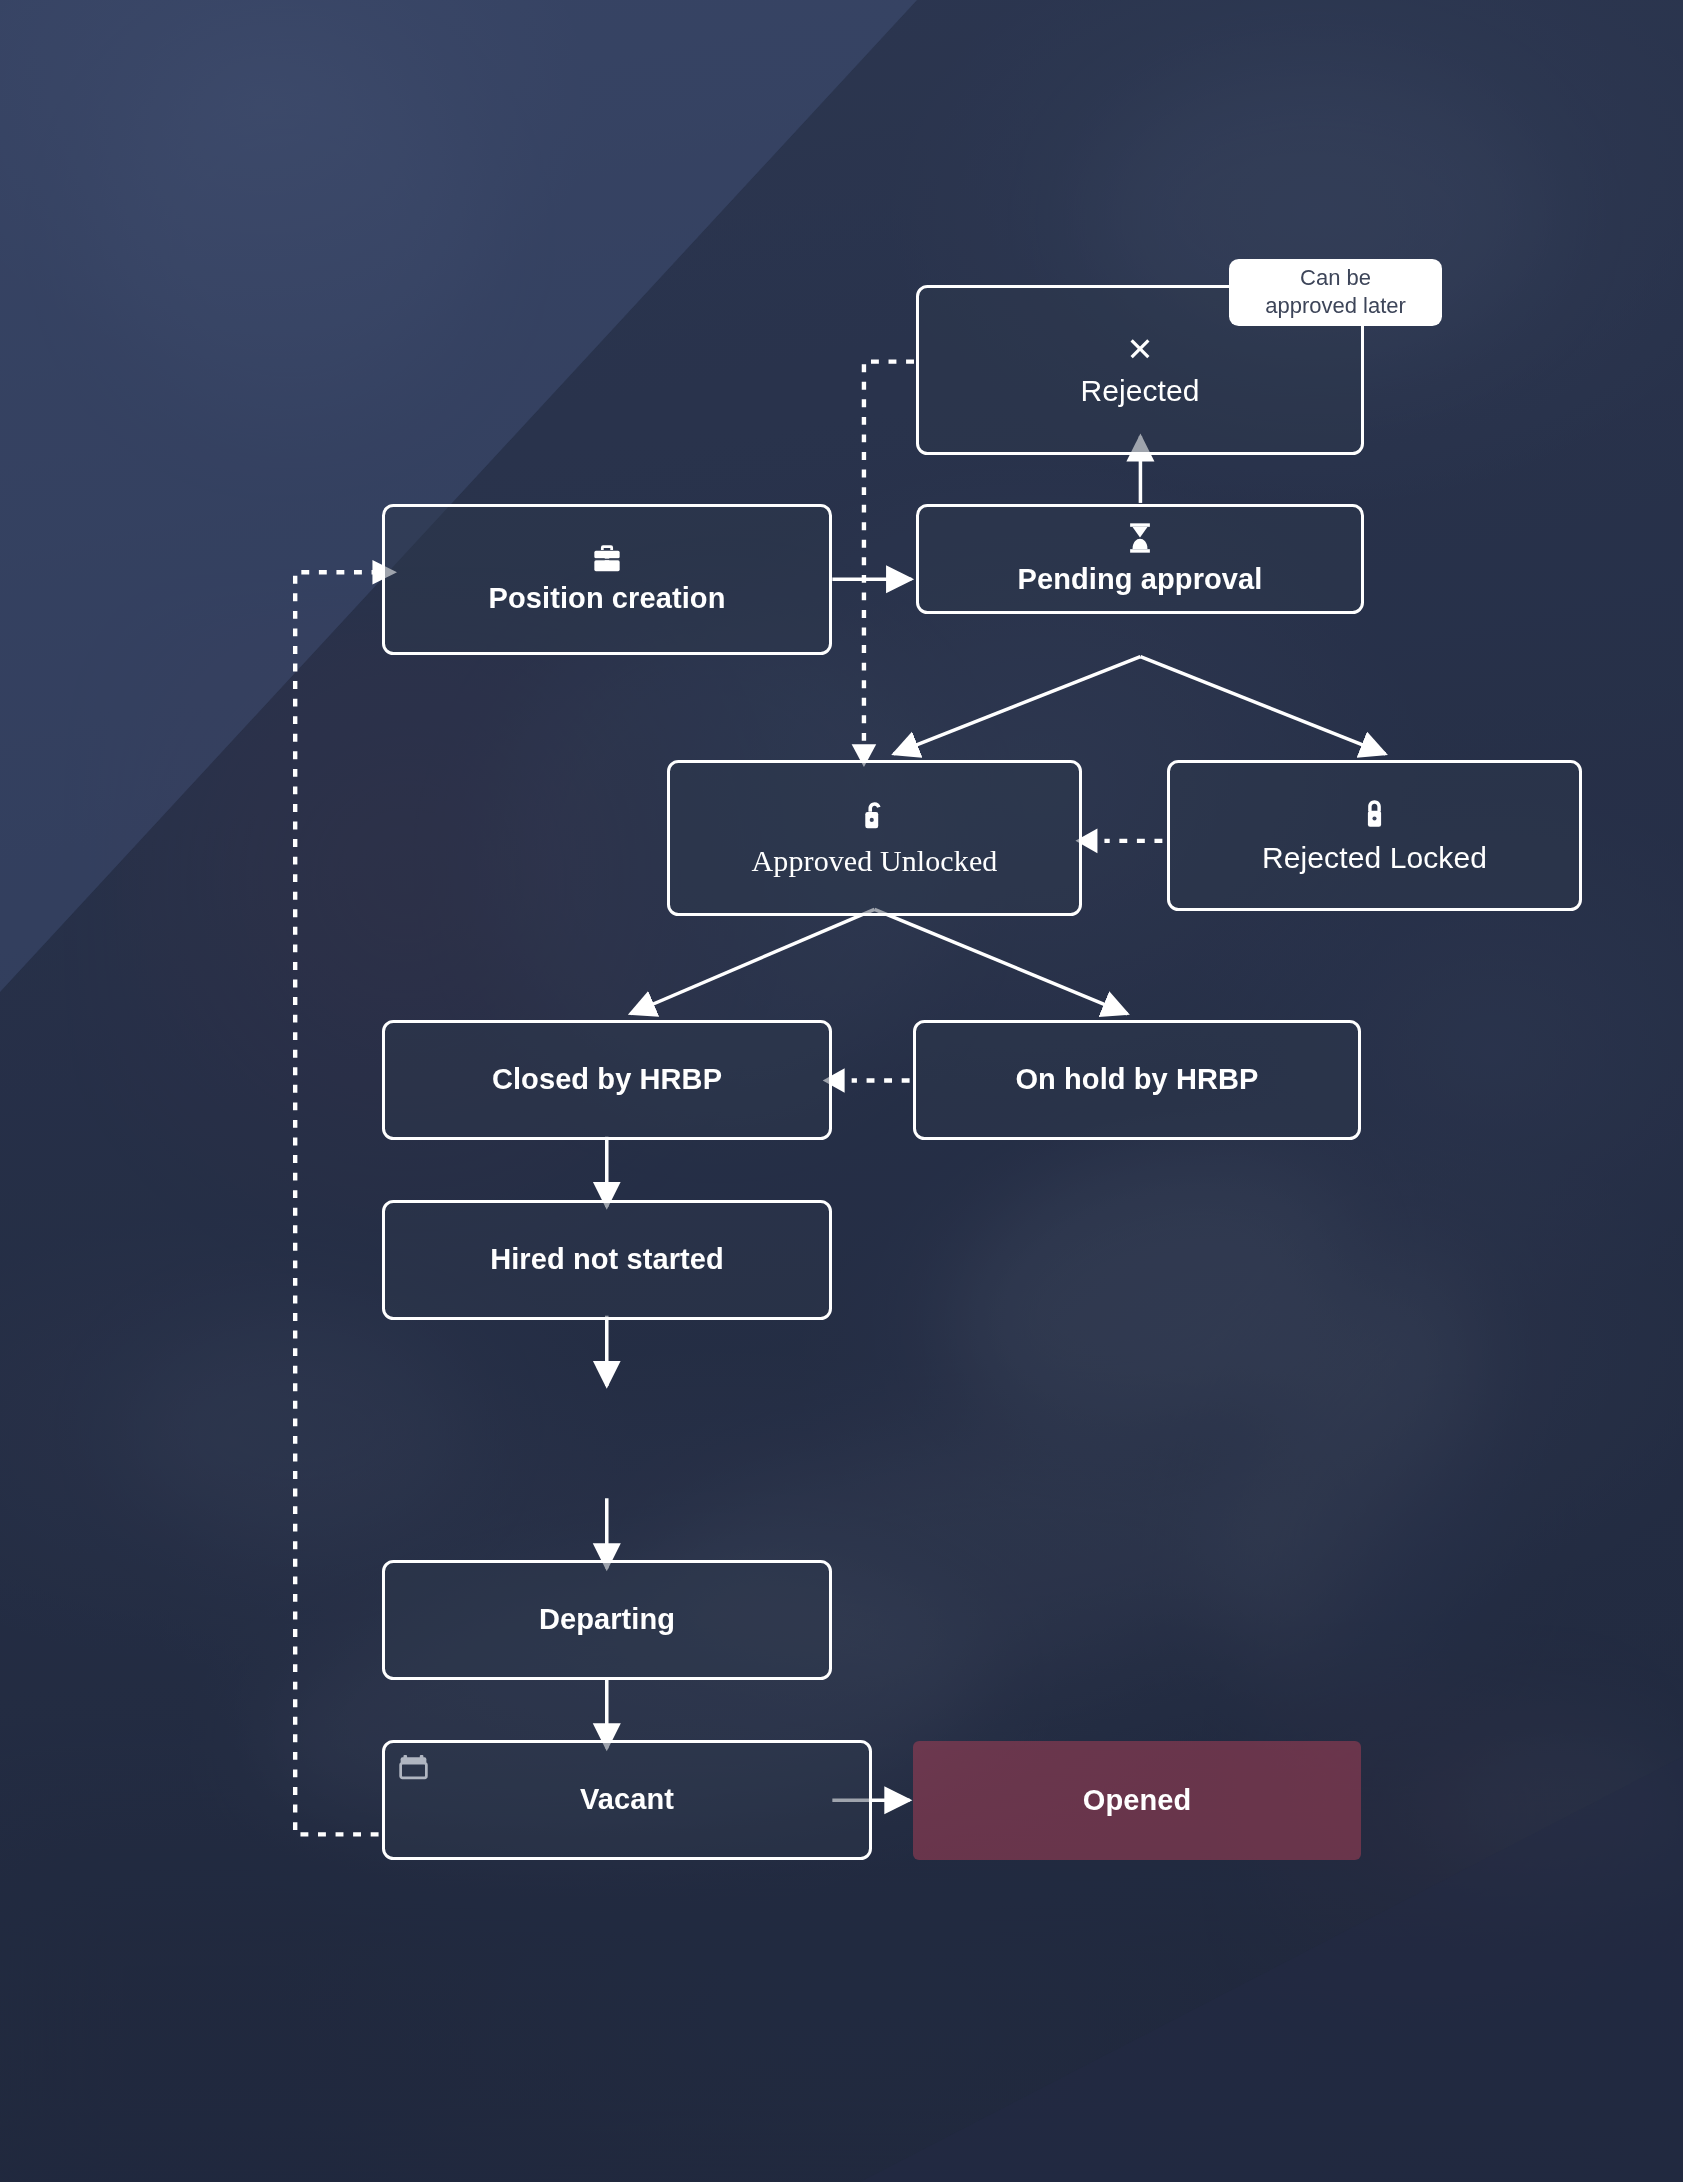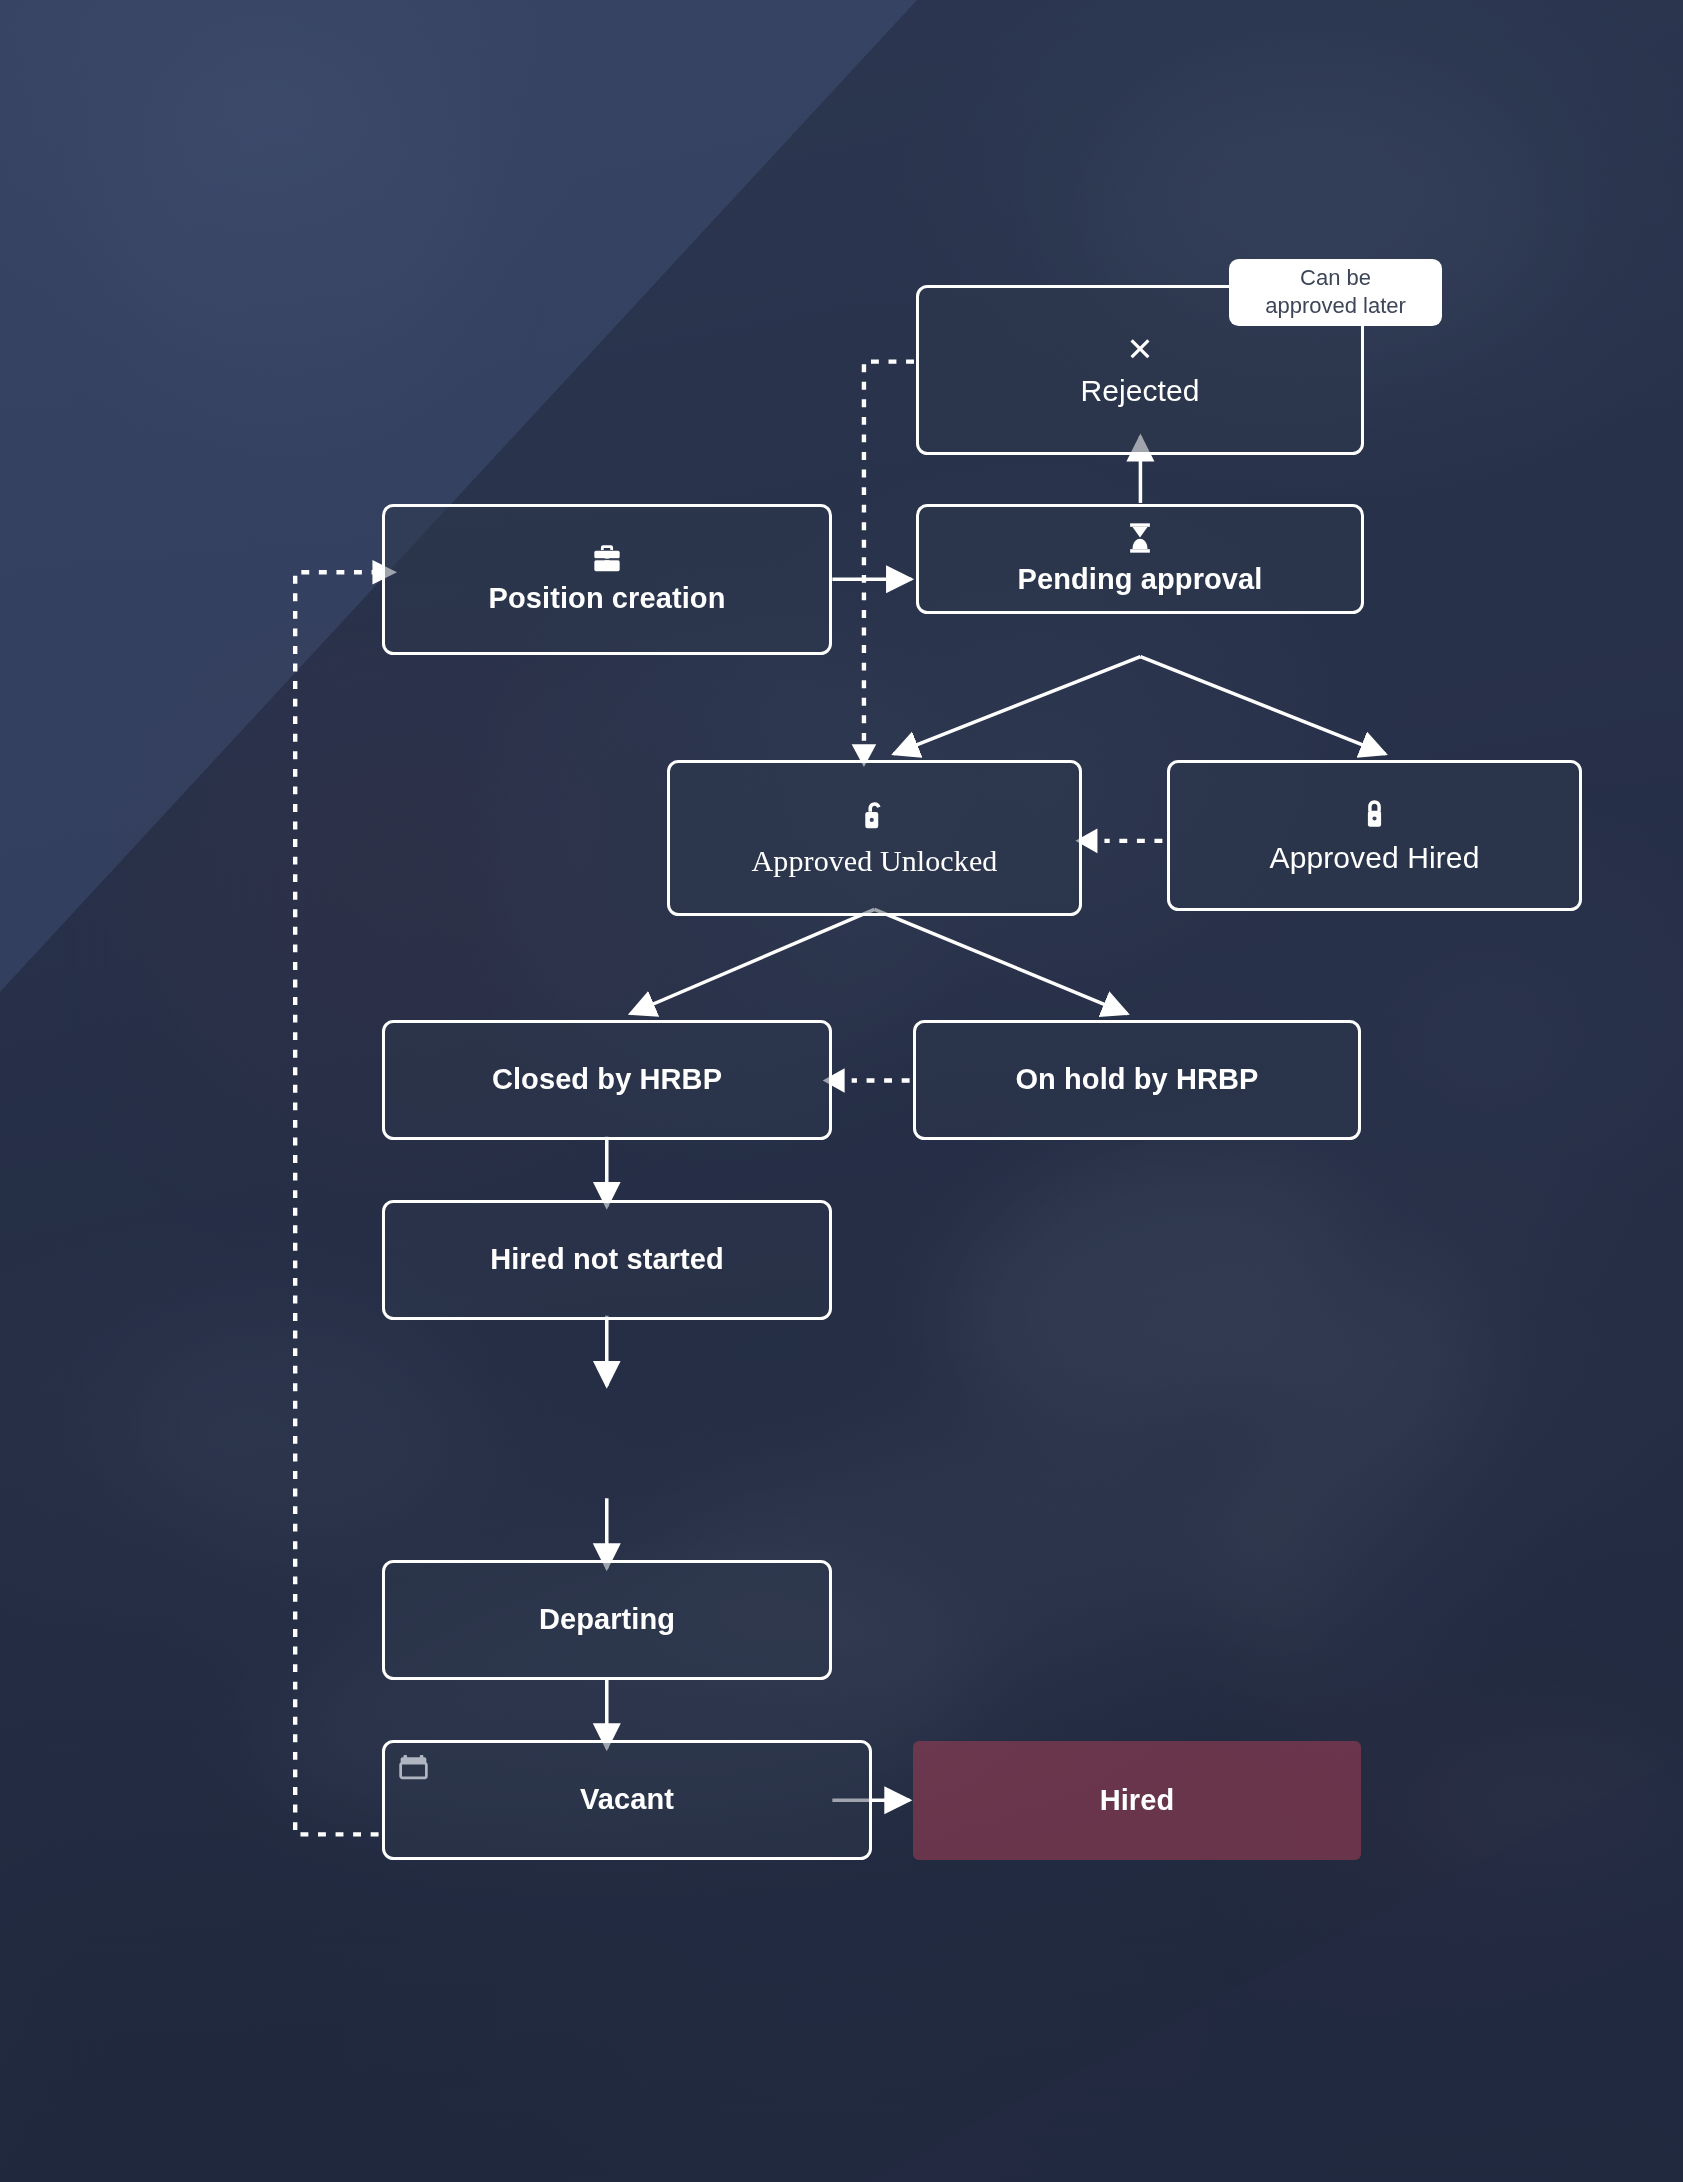--- a/index.html
+++ b/index.html
@@ -245,21 +245,21 @@
   </div>
 
   <div class="node" style="left:1167px; top:760px; width:415px; height:151px;">
     <span class="topicon">
       <svg width="33" height="33" viewBox="0 0 24 24" aria-hidden="true">
         <path d="M7.4 10.2 V6.9 C7.4 4.3 9.4 2.3 12 2.3 C14.6 2.3 16.6 4.3 16.6 6.9 V10.2 H14.1 V6.9 C14.1 5.8 13.1 4.9 12 4.9 C10.9 4.9 9.9 5.8 9.9 6.9 V10.2 Z" fill="#ffffff"></path>
         <rect x="7.2" y="10.0" width="9.6" height="11.6" rx="1.6" fill="#ffffff"></rect>
         <circle cx="12" cy="15.6" r="1.5" fill="#39435a"></circle>
       </svg>
     </span>
-    <span class="nlabel thin">Approved Hired</span>
+    <span class="nlabel thin">Rejected Locked</span>
   </div>
 
   <div class="node" style="left:382px; top:1020px; width:450px; height:120px;">
     <span class="nlabel">Closed by HRBP</span>
   </div>
 
   <div class="node" style="left:913px; top:1020px; width:448px; height:120px;">
     <span class="nlabel">On hold by HRBP</span>
   </div>
 
@@ -278,21 +278,21 @@
         <rect x="3.2" y="0.8" width="2.8" height="3.4" rx="0.8" fill="#e4e8ef"></rect>
         <rect x="15.9" y="0.8" width="2.8" height="3.4" rx="0.8" fill="#e4e8ef"></rect>
         <rect x="1" y="2.6" width="20" height="5.0" rx="1.4" fill="#e4e8ef"></rect>
         <rect x="1" y="7.2" width="20" height="11.4" rx="1.4" fill="none" stroke="#e4e8ef" stroke-width="2.1"></rect>
       </svg>
     </span>
     <span class="nlabel">Vacant</span>
   </div>
 
   <div class="node closed" style="left:913px; top:1741px; width:448px; height:119px;">
-    <span class="nlabel">Hired</span>
+    <span class="nlabel">Opened</span>
   </div>
 
   <div class="tooltip" style="left:1229px; top:259px; width:213px; height:67px;">
     <span>Can be</span>
     <span>approved later</span>
   </div>
 
 </div>
 
 

